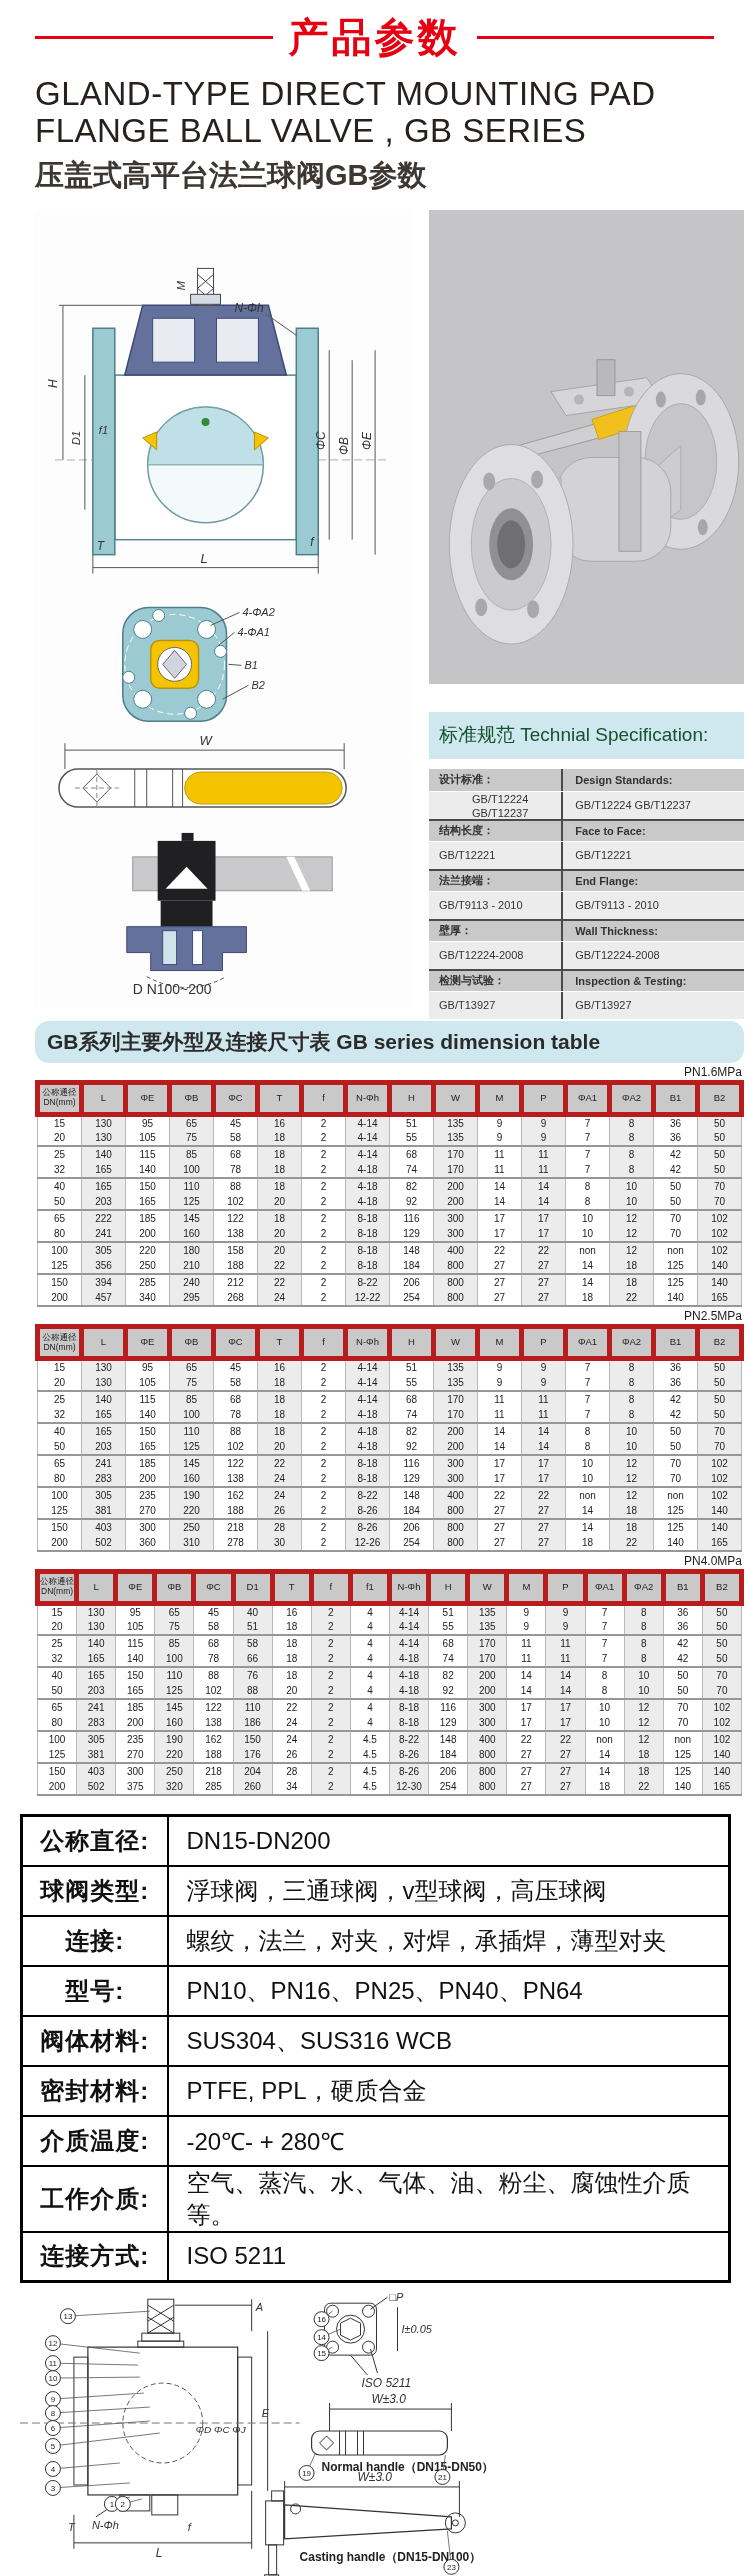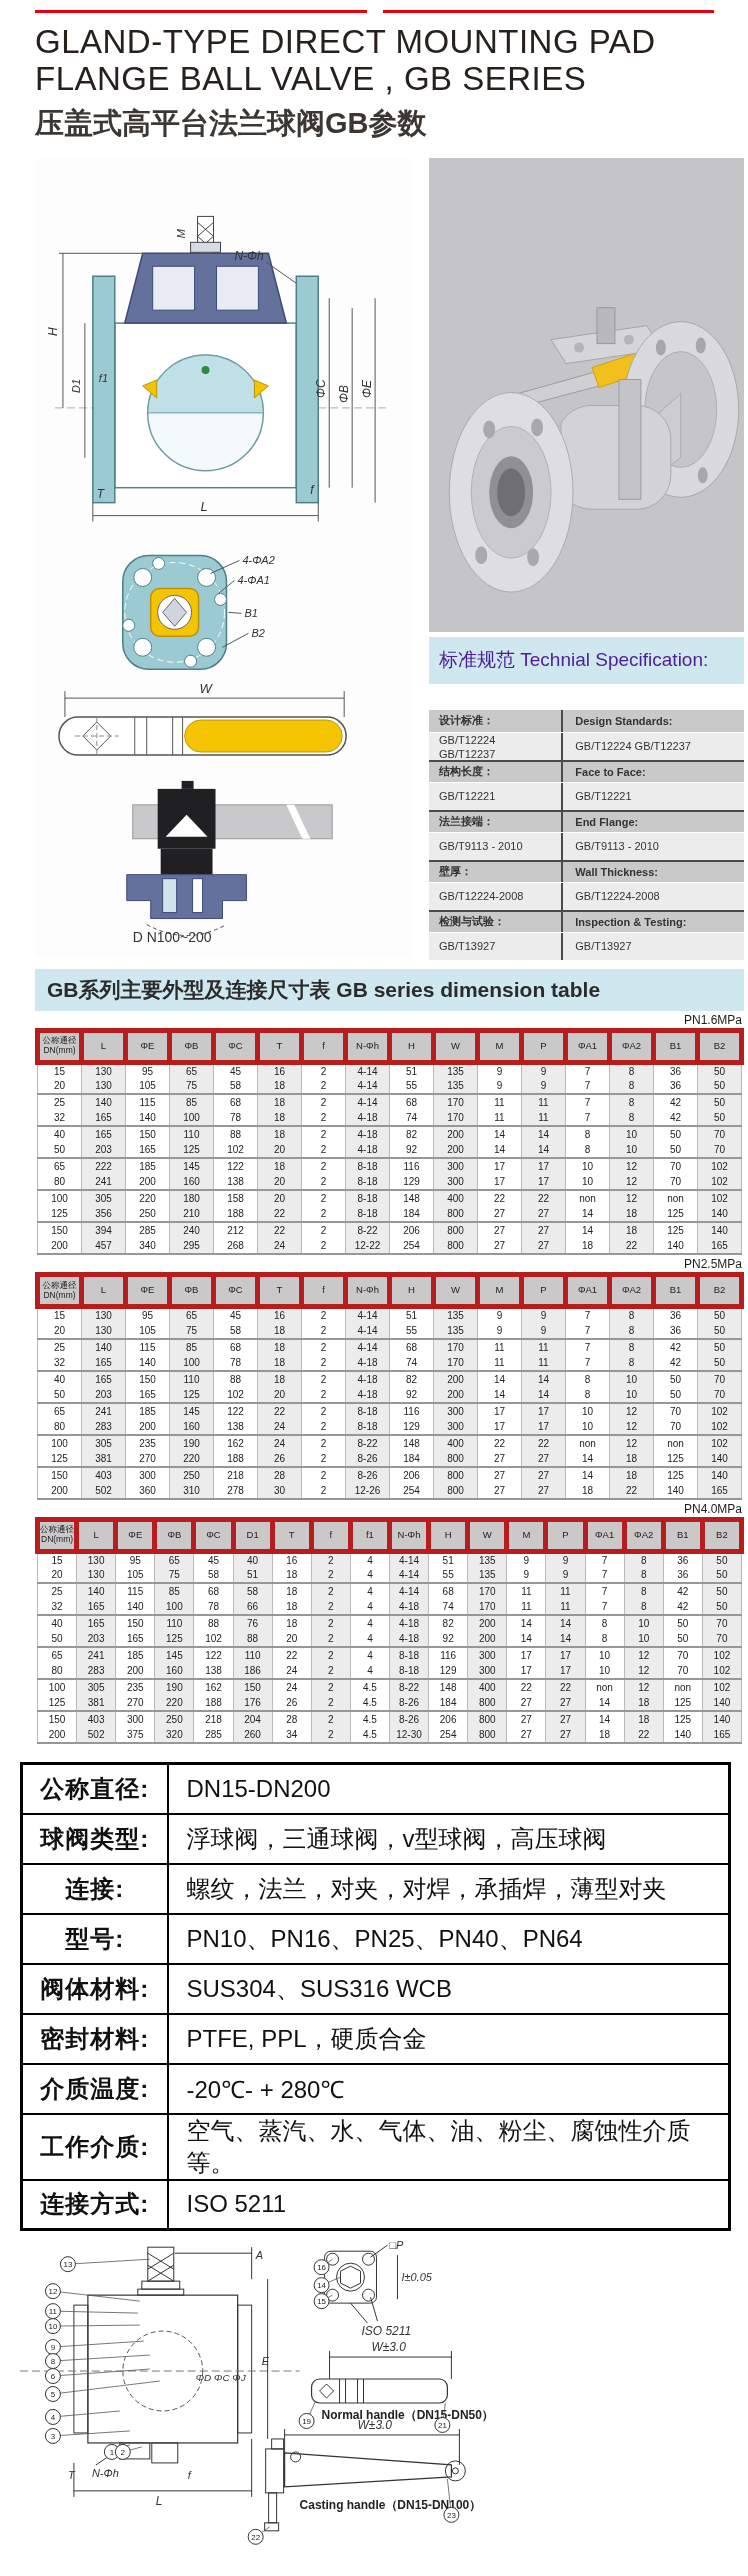--- a/index.html
+++ b/index.html
@@ -13,32 +13,32 @@
 
   
   .main-title { margin:10px 35px 0 35px; font-size:33px; font-weight:normal; color:#27201c; line-height:1.13; letter-spacing:0.5px; }
   .sub-title  { margin:6px 35px 0 35px; font-size:29px; font-weight:600; color:#3c3733; }
 
   
   .top-section { position:relative; margin:14px 0 0 35px; width:709px; height:799px; }
   .drawing-panel { position:absolute; left:0; top:0; width:377px; height:799px; background:#fdfdfd; }
   .right-col { position:absolute; left:394px; top:0; width:315px; }
   .photo-box { height:474px; background:#c5c5c7; overflow:hidden; }
-  .spec-header { margin-top:5px; background:#cfe7ee; height:47px; display:flex; align-items:center; padding-left:10px; font-size:19px; color:#4c1d95; }
-  .ts-table { margin-top:26px; }
+  .spec-header { margin-top:28px; background:#cfe7ee; height:47px; display:flex; align-items:center; padding-left:10px; font-size:19px; color:#14532d; }
+  .ts-table { margin-top:10px;text-align:center; }
   .ts-row { display:flex; font-size:11px; color:#333; align-items:center; }
   .ts-row > div:first-child { width:42%; padding-left:10px; height:100%; display:flex; align-items:center; }
   .ts-row > div:last-child  { width:58%; padding-left:12px; border-left:2px solid #4a4a4a; height:100%; display:flex; align-items:center; }
   .ts-label { background:#c9c9c9; height:23px; border-bottom:1px solid #fff; font-weight:bold; }
   .ts-value { background:#ececec; height:27px; }
   .ts-sep   { border-top:2px solid #4a4a4a; }
 
   
   .dim-section { margin:12px 0 0 35px; width:709px; }
-  .dim-title { background:#cfe7ee; height:42px; display:flex; align-items:center; padding-left:12px; font-size:21px; font-weight:bold; color:#2b2b2b; }
+  .dim-title { background:#cfe7ee; height:42px; display:flex; align-items:center; padding-left:12px; font-size:21px; font-weight:bold; color:#2b2b2b;border-radius:14px; }
   .pn-label { text-align:right; font-size:12px; color:#1c1c1c; margin:3px 2px 1px 0; line-height:13px; }
   table.dim { width:100%; border-collapse:collapse; table-layout:fixed; font-size:10px; color:#222; }
   table.dim th { background:#c9c9c9; border:5px solid #b91c1c; font-weight:normal; height:32px; font-size:9.5px; line-height:1.15; white-space:pre-line; padding:0; }
   table.dim th:first-child { font-size:8.5px; }
   table.dim td { border-left:1px solid #b9b9b9; border-right:1px solid #b9b9b9; text-align:center; height:16px; padding:0; }
   table.dim td:nth-child(even) { background:#ececec; }
   table.dim tbody tr.pair-end td { border-bottom:2px solid #979797; }
 
   
   table.product-table { margin:18px 0 0 20px; width:711px; border-collapse:collapse; border:3px solid #000; }
@@ -48,20 +48,21 @@
 
   .bottom-svg { display:block; margin-top:8px; }
   svg text { font-family:"Liberation Sans",sans-serif; }
   .dimtxt { font-style:italic; fill:#333; }
 </style>
 </head>
 <body>
 
 <div class="banner">
   <div class="line"></div>
+  <div class="txt">产品参数</div>
   <div class="line"></div>
 </div>
 
 <div class="main-title">
   <div>GLAND-TYPE DIRECT MOUNTING PAD</div>
   <div>FLANGE BALL VALVE , GB SERIES</div>
 </div>
 <div class="sub-title">压盖式高平台法兰球阀GB参数</div>
 
 <div class="top-section">

